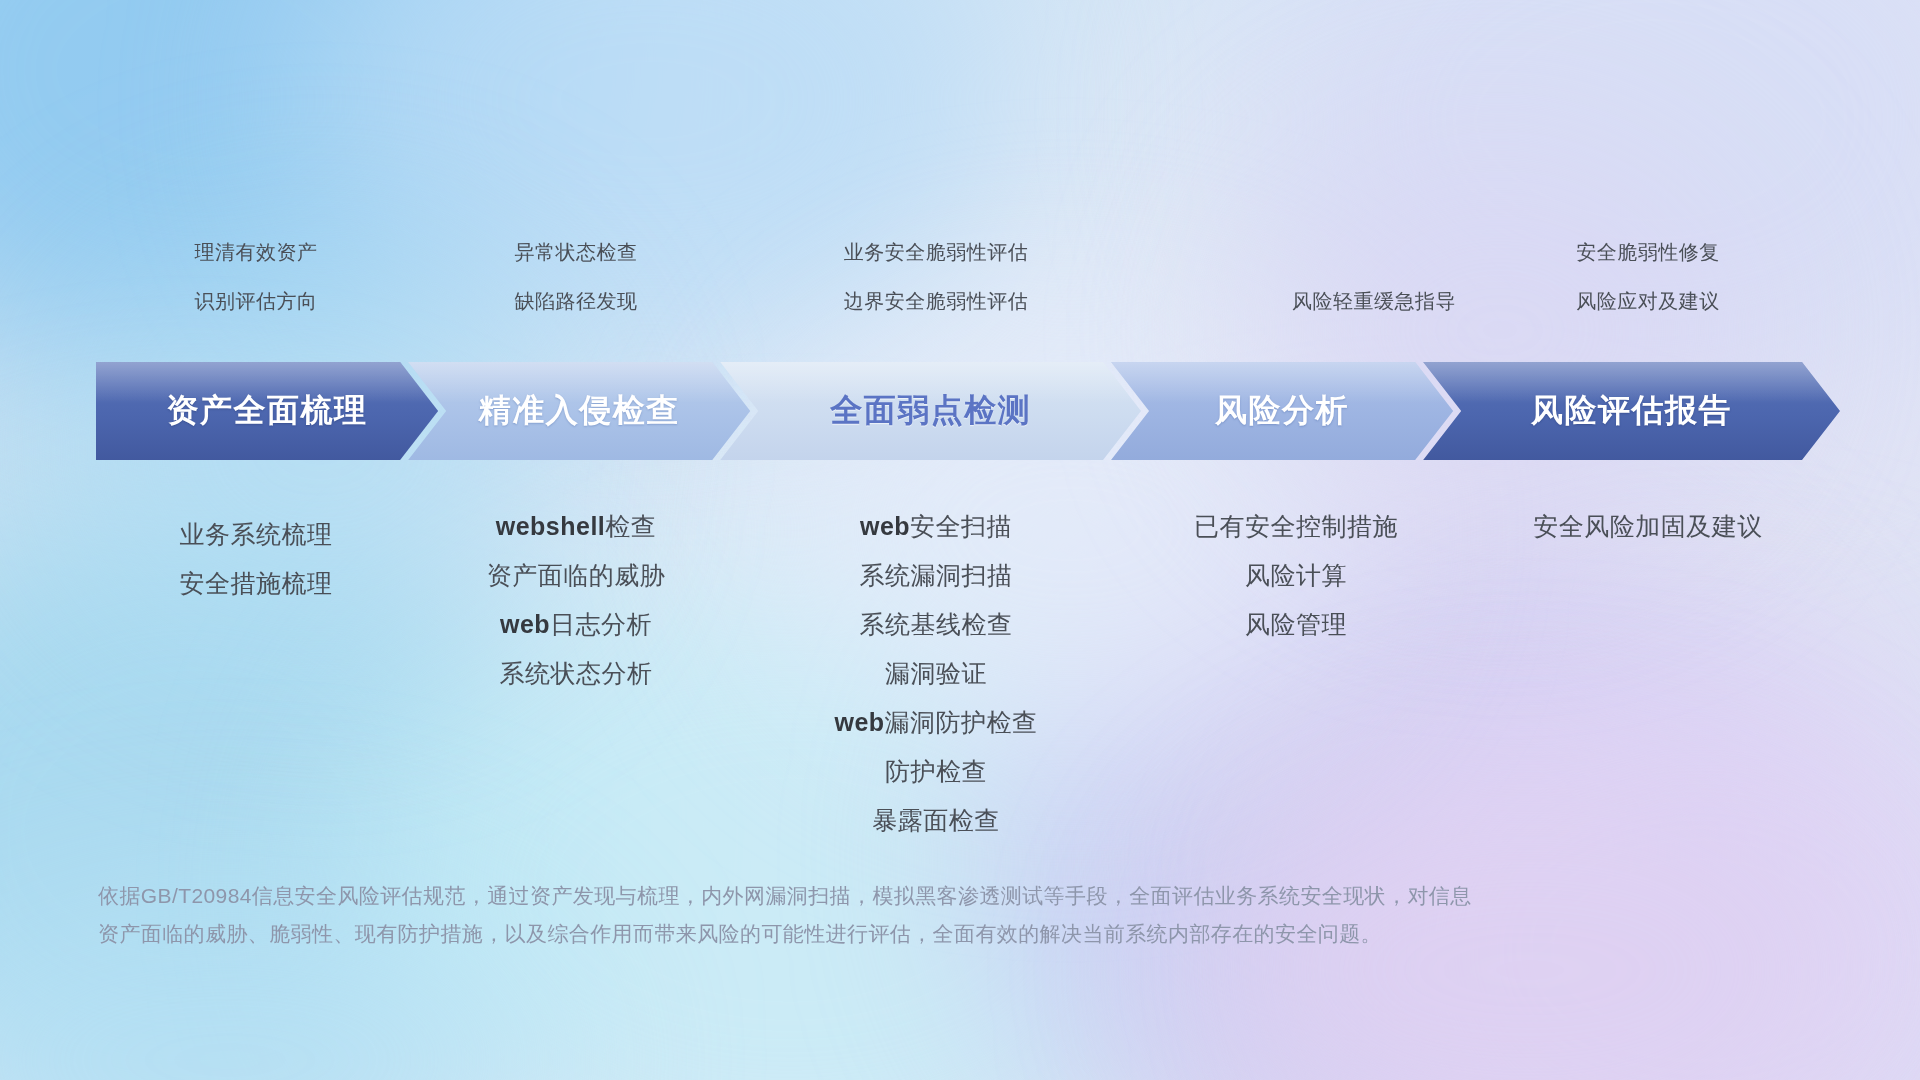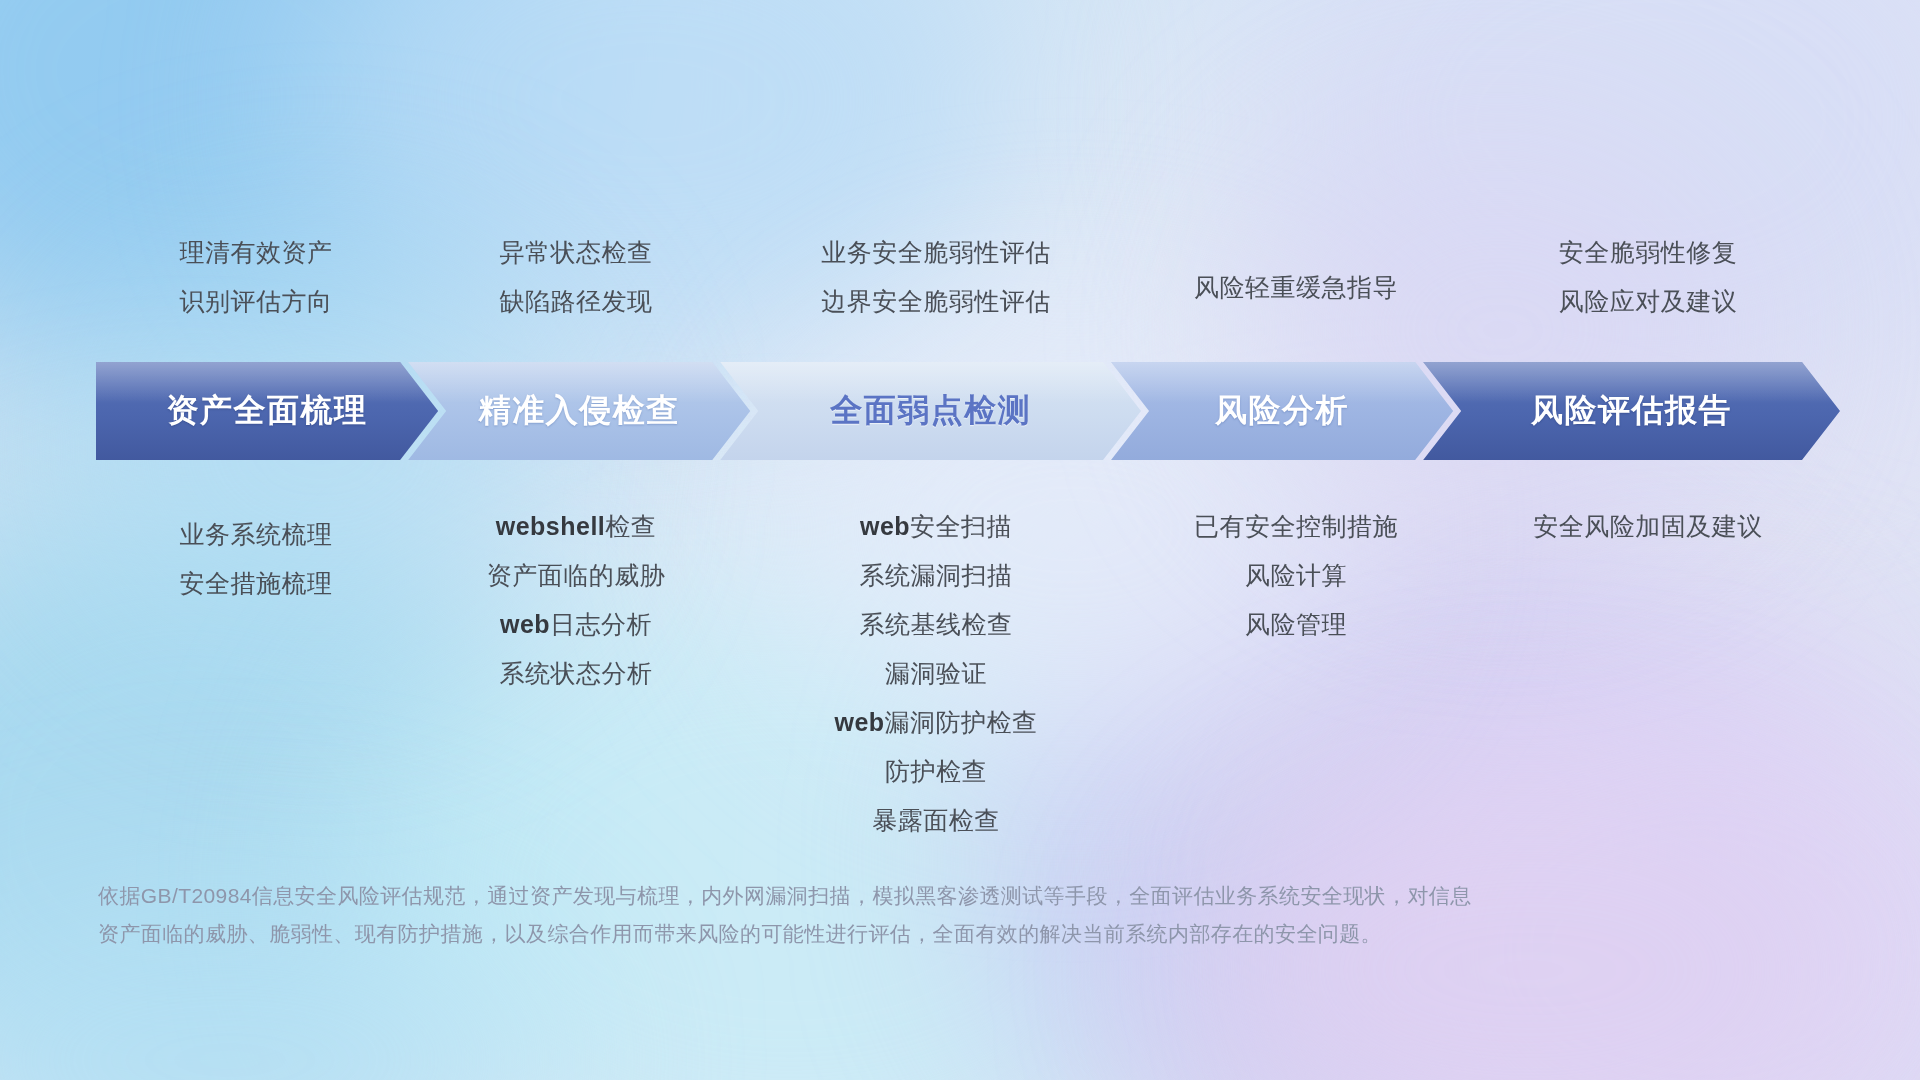--- a/index.html
+++ b/index.html
@@ -34,21 +34,21 @@
 
   
   #content { position:relative; z-index:2; width:1920px; height:1080px; }
 
   .row { position:absolute; display:flex; width:1920px; }
 
   
   #top-row { top:228px; left:0; }
   .col { display:flex; flex-direction:column; align-items:center; }
   .cap {
-    font-size:25px; color:#4a4f57; line-height:49px;
+    font-size:20px; color:#4a4f57; line-height:49px;
     letter-spacing:.5px; white-space:nowrap;
   }
 
   
   #band { position:absolute; top:362px; left:96px; width:1744px; height:98px; display:flex; }
   .chev {
     position:relative; height:98px;
     display:flex; align-items:center; justify-content:center;
     clip-path:polygon(0 0, calc(100% - 38px) 0, 100% 50%, calc(100% - 38px) 100%, 0 100%, 38px 50%);
     margin-left:-30px;
@@ -119,21 +119,21 @@
         <div class="cap">识别评估方向</div>
       </div>
       <div class="col" style="position: absolute; left: 416px; width: 320px; top: 0px;">
         <div class="cap">异常状态检查</div>
         <div class="cap">缺陷路径发现</div>
       </div>
       <div class="col" style="position: absolute; left: 736px; width: 400px; top: 0px;">
         <div class="cap">业务安全脆弱性评估</div>
         <div class="cap">边界安全脆弱性评估</div>
       </div>
-      <div class="col" style="position: absolute; left: 1136px; width: 320px; top: 35px;">
+      <div class="col" style="position: absolute; left: 1136px; width: 320px; top: 49px; align-items: flex-end;">
         <div class="cap">风险轻重缓急指导</div>
       </div>
       <div class="col" style="position: absolute; left: 1456px; width: 384px; top: 0px;">
         <div class="cap">安全脆弱性修复</div>
         <div class="cap">风险应对及建议</div>
       </div>
     </div>
 
   <div id="band">
       <div class="chev c1" style="width: 348px;">

